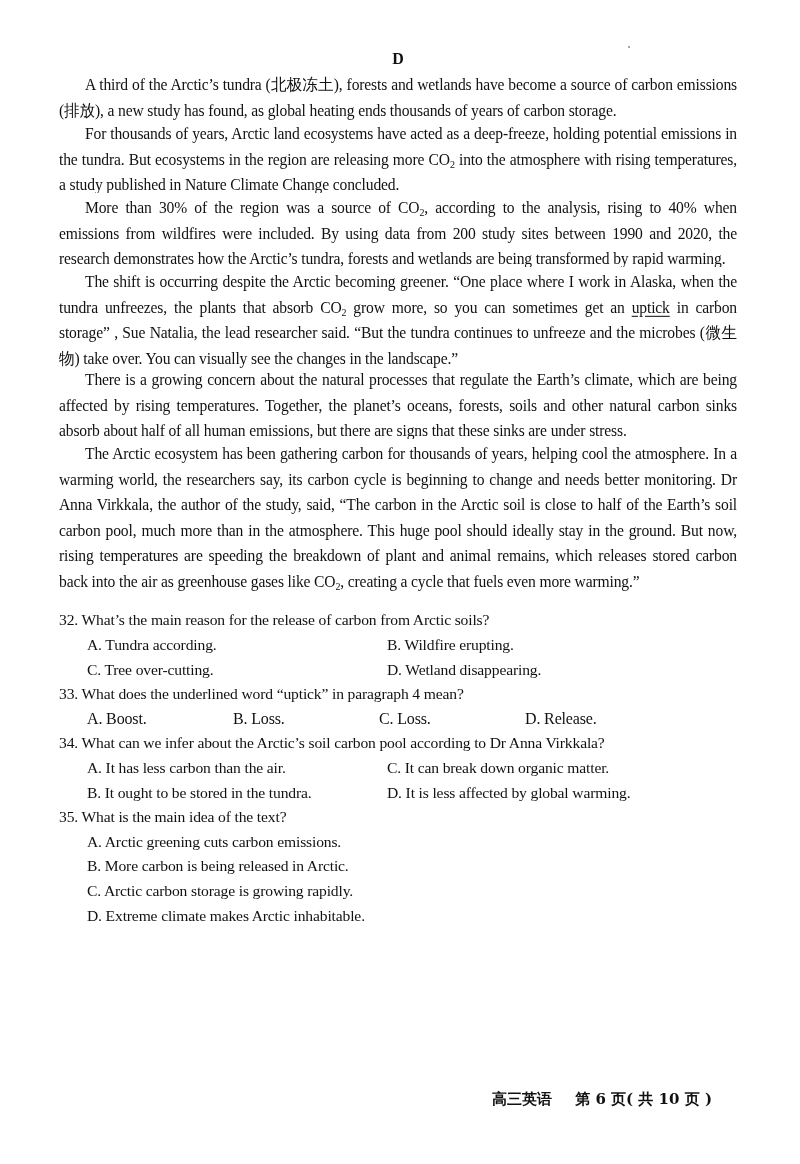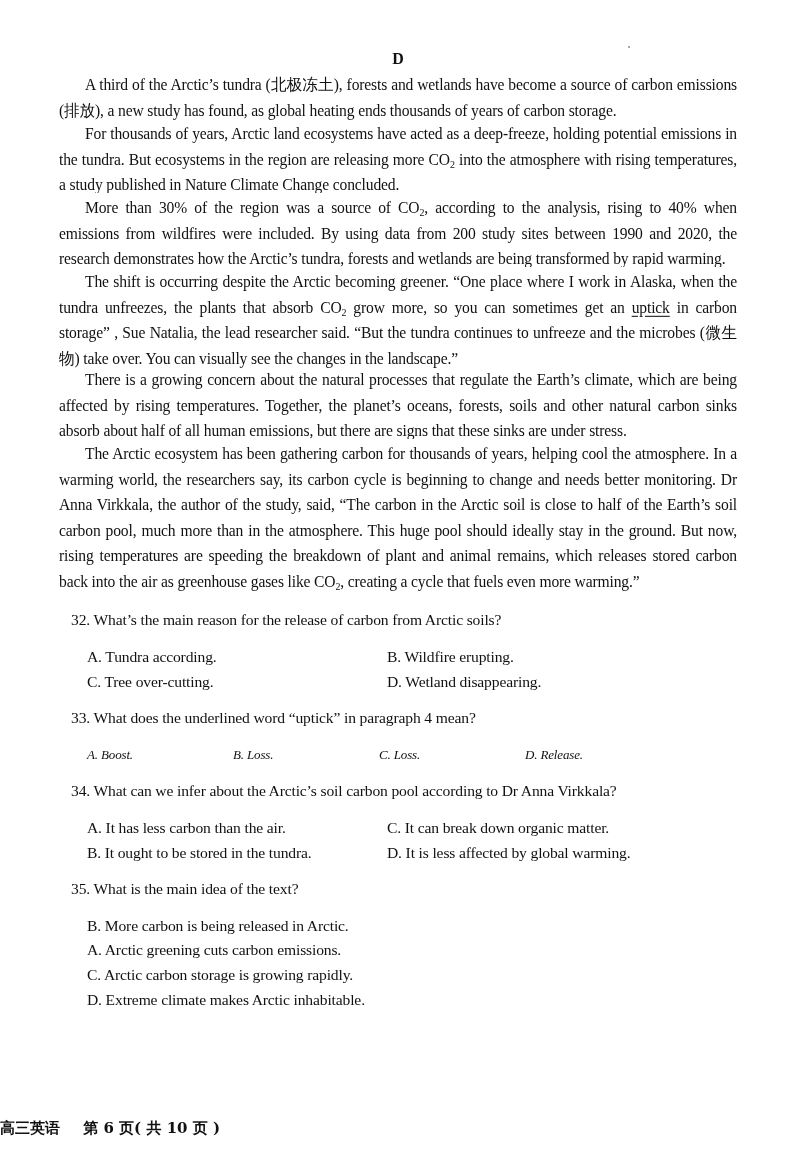--- a/index.html
+++ b/index.html
@@ -33,32 +33,32 @@
       letter-spacing: -0.15px;
       transform: scaleY(1.04);
       transform-origin: top left;
     }
     .para .u { text-decoration: underline; text-underline-offset: 3px; }
     sub { font-size: 10px; vertical-align: -3px; line-height: 0; }
     .questions { margin-top: 20px; }
     .q {
       font-size: 15.6px;
       line-height: 24.6px;
-      margin: 12px;
+      margin: 0;
       letter-spacing: -0.15px;
     }
     .opts { display: flex; flex-wrap: wrap; padding-left: 28px; }
     .opts.two .opt { width: 300px; font-size: 15.6px; line-height: 24.6px; letter-spacing: -0.15px; }
-    .opts.four .opt { width: 146px; font-size: 13px; line-height: 24.6px; letter-spacing: -0.15px; font-style: italic; }
+    .opts.four .opt { width: 146px; font-size: 16px; line-height: 24.6px; letter-spacing: -0.15px; }
     .opts.one .opt { width: 100%; font-size: 15.6px; line-height: 24.6px; letter-spacing: -0.15px; }
     .footer {
       position: absolute;
       left: 0; width: 712px;
-      top: 1119px;
-      text-align: left;
+      top: 1090px;
+      text-align: right;
       font-weight: bold;
       font-size: 15px;
       font-family: "DejaVu Serif", serif;
     }
     .footer span + span { margin-left: 18px; }
     .speck { position: absolute; width: 2px; height: 2px; background: #888; border-radius: 1px; }
   </style>
 </head>
 <body>
 
@@ -96,22 +96,22 @@
         <div class="opts two">
           <div class="opt">A. It has less carbon than the air.</div>
           <div class="opt">C. It can break down organic matter.</div>
           <div class="opt">B. It ought to be stored in the tundra.</div>
           <div class="opt">D. It is less affected by global warming.</div>
         </div>
       </div>
       <div>
         <p class="q">35. What is the main idea of the text?</p>
         <div class="opts one">
+          <div class="opt">A. Arctic greening cuts carbon emissions.</div>
           <div class="opt">B. More carbon is being released in Arctic.</div>
-          <div class="opt">A. Arctic greening cuts carbon emissions.</div>
           <div class="opt">C. Arctic carbon storage is growing rapidly.</div>
           <div class="opt">D. Extreme climate makes Arctic inhabitable.</div>
         </div>
       </div>
     </div>
 </div>
 
 <div class="footer">
   <span>高三英语</span>
   <span>第 6 页( 共 10 页 )</span>

